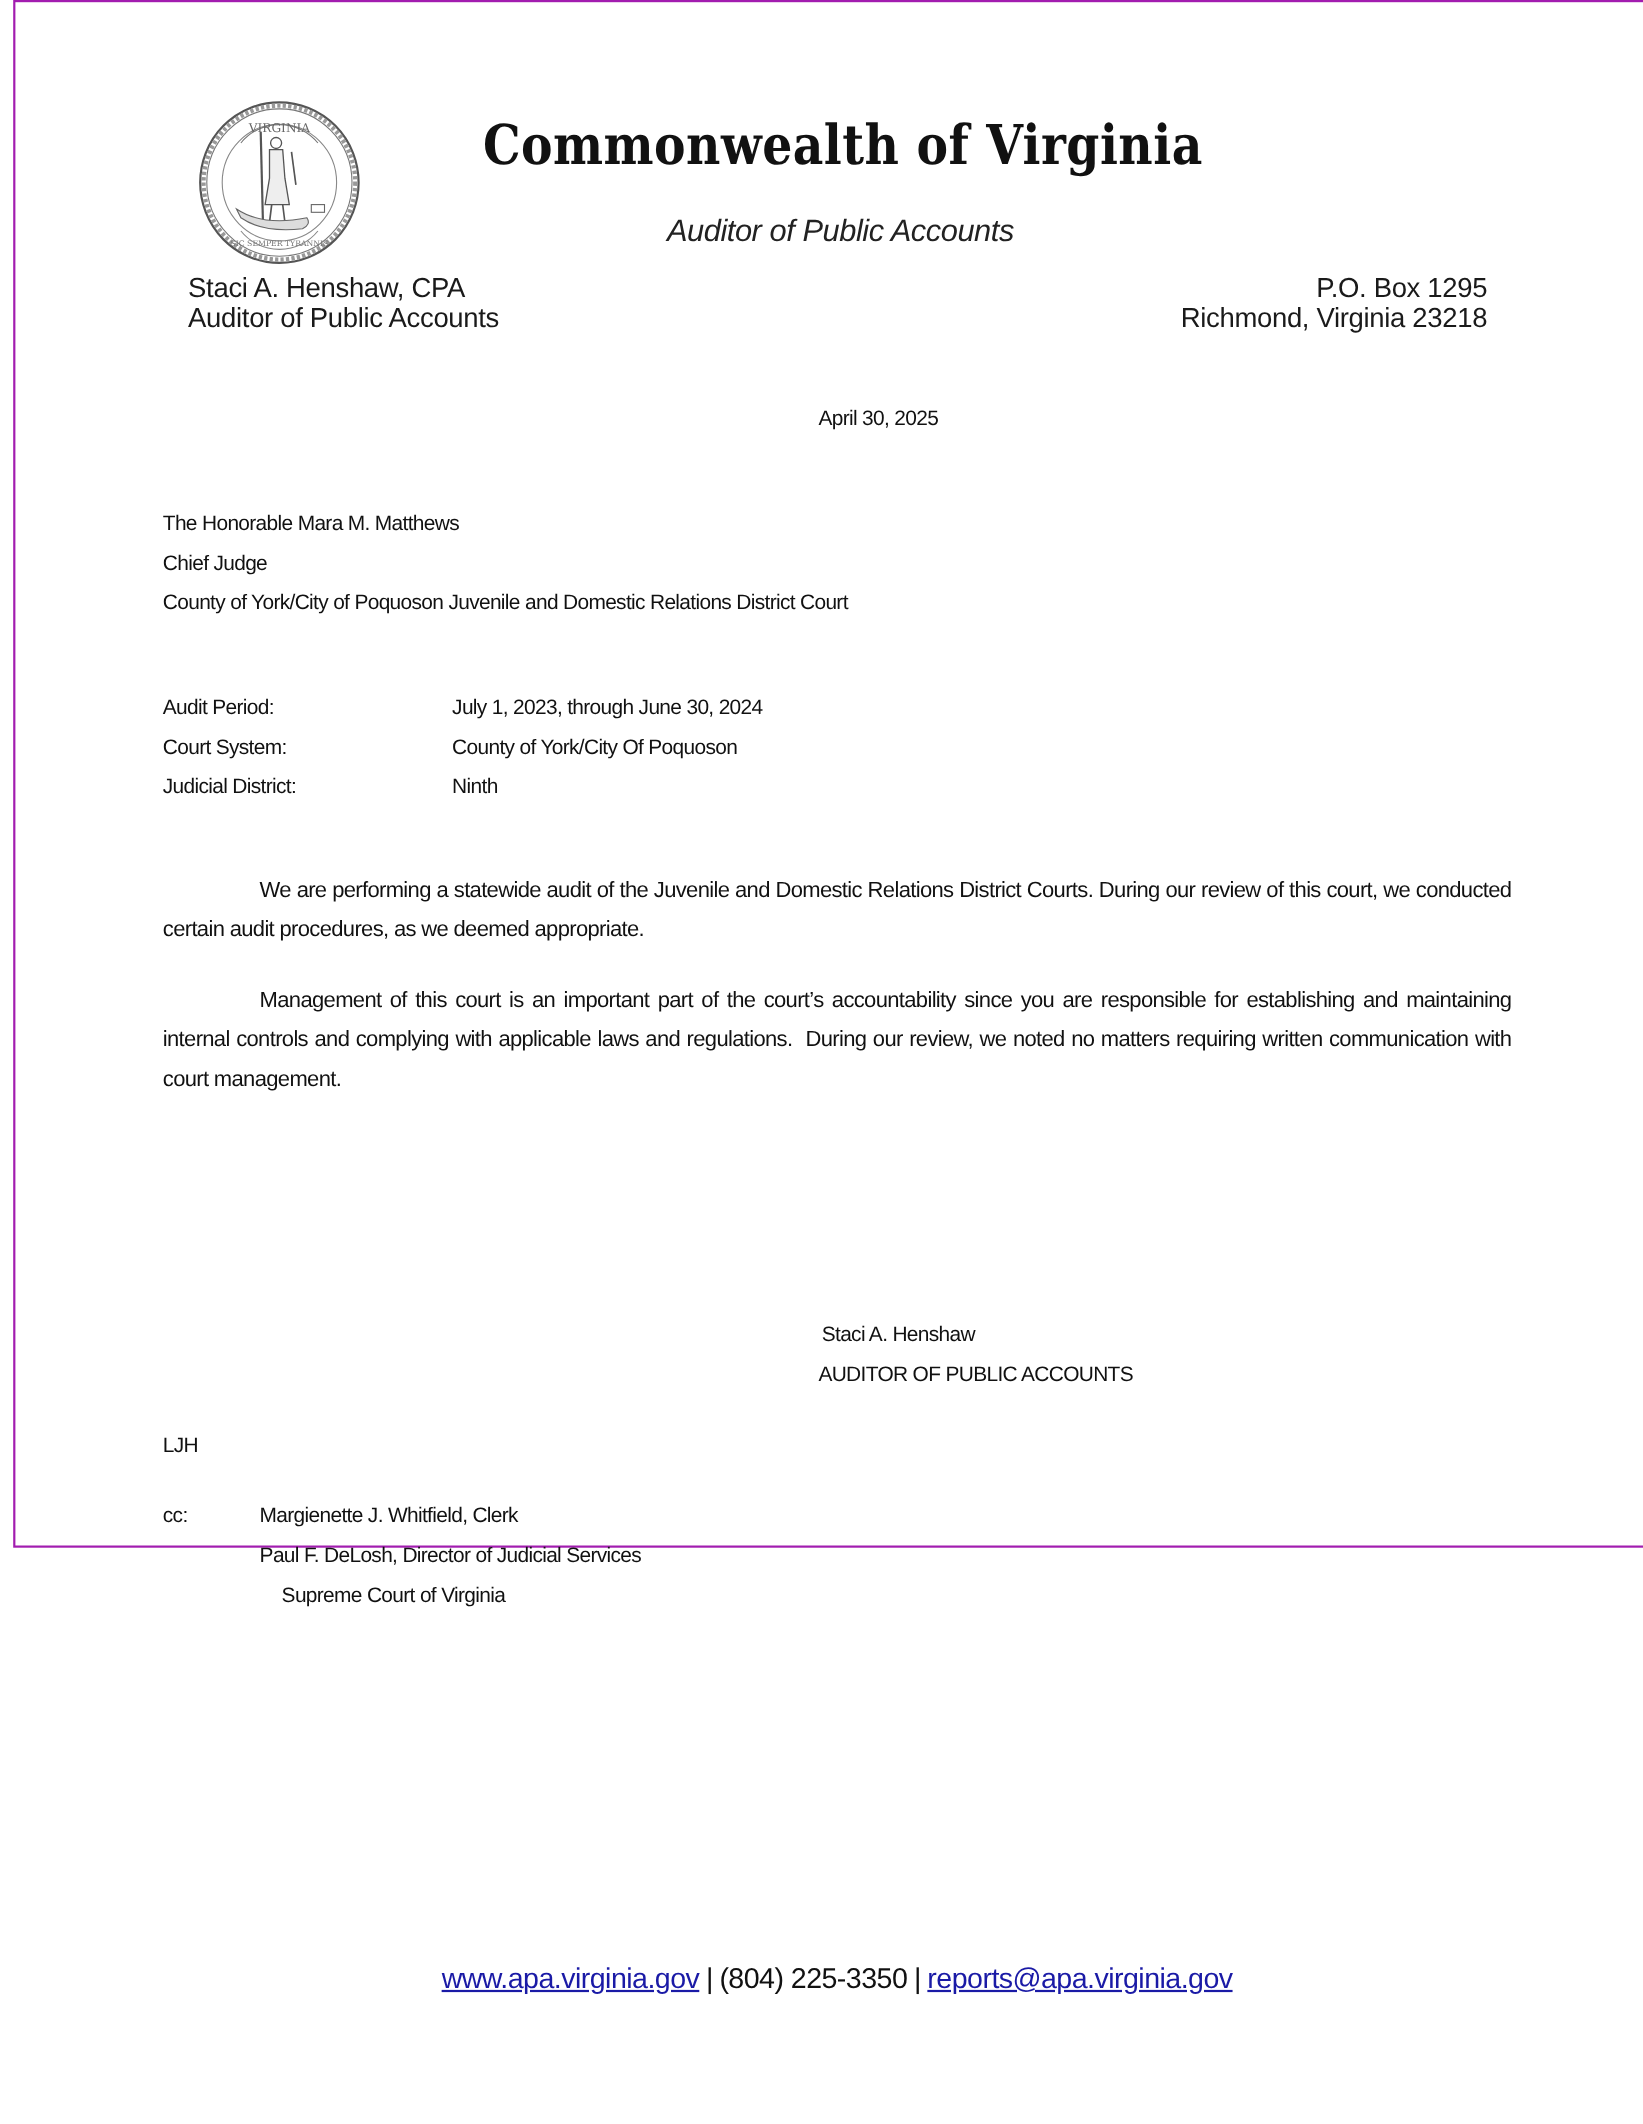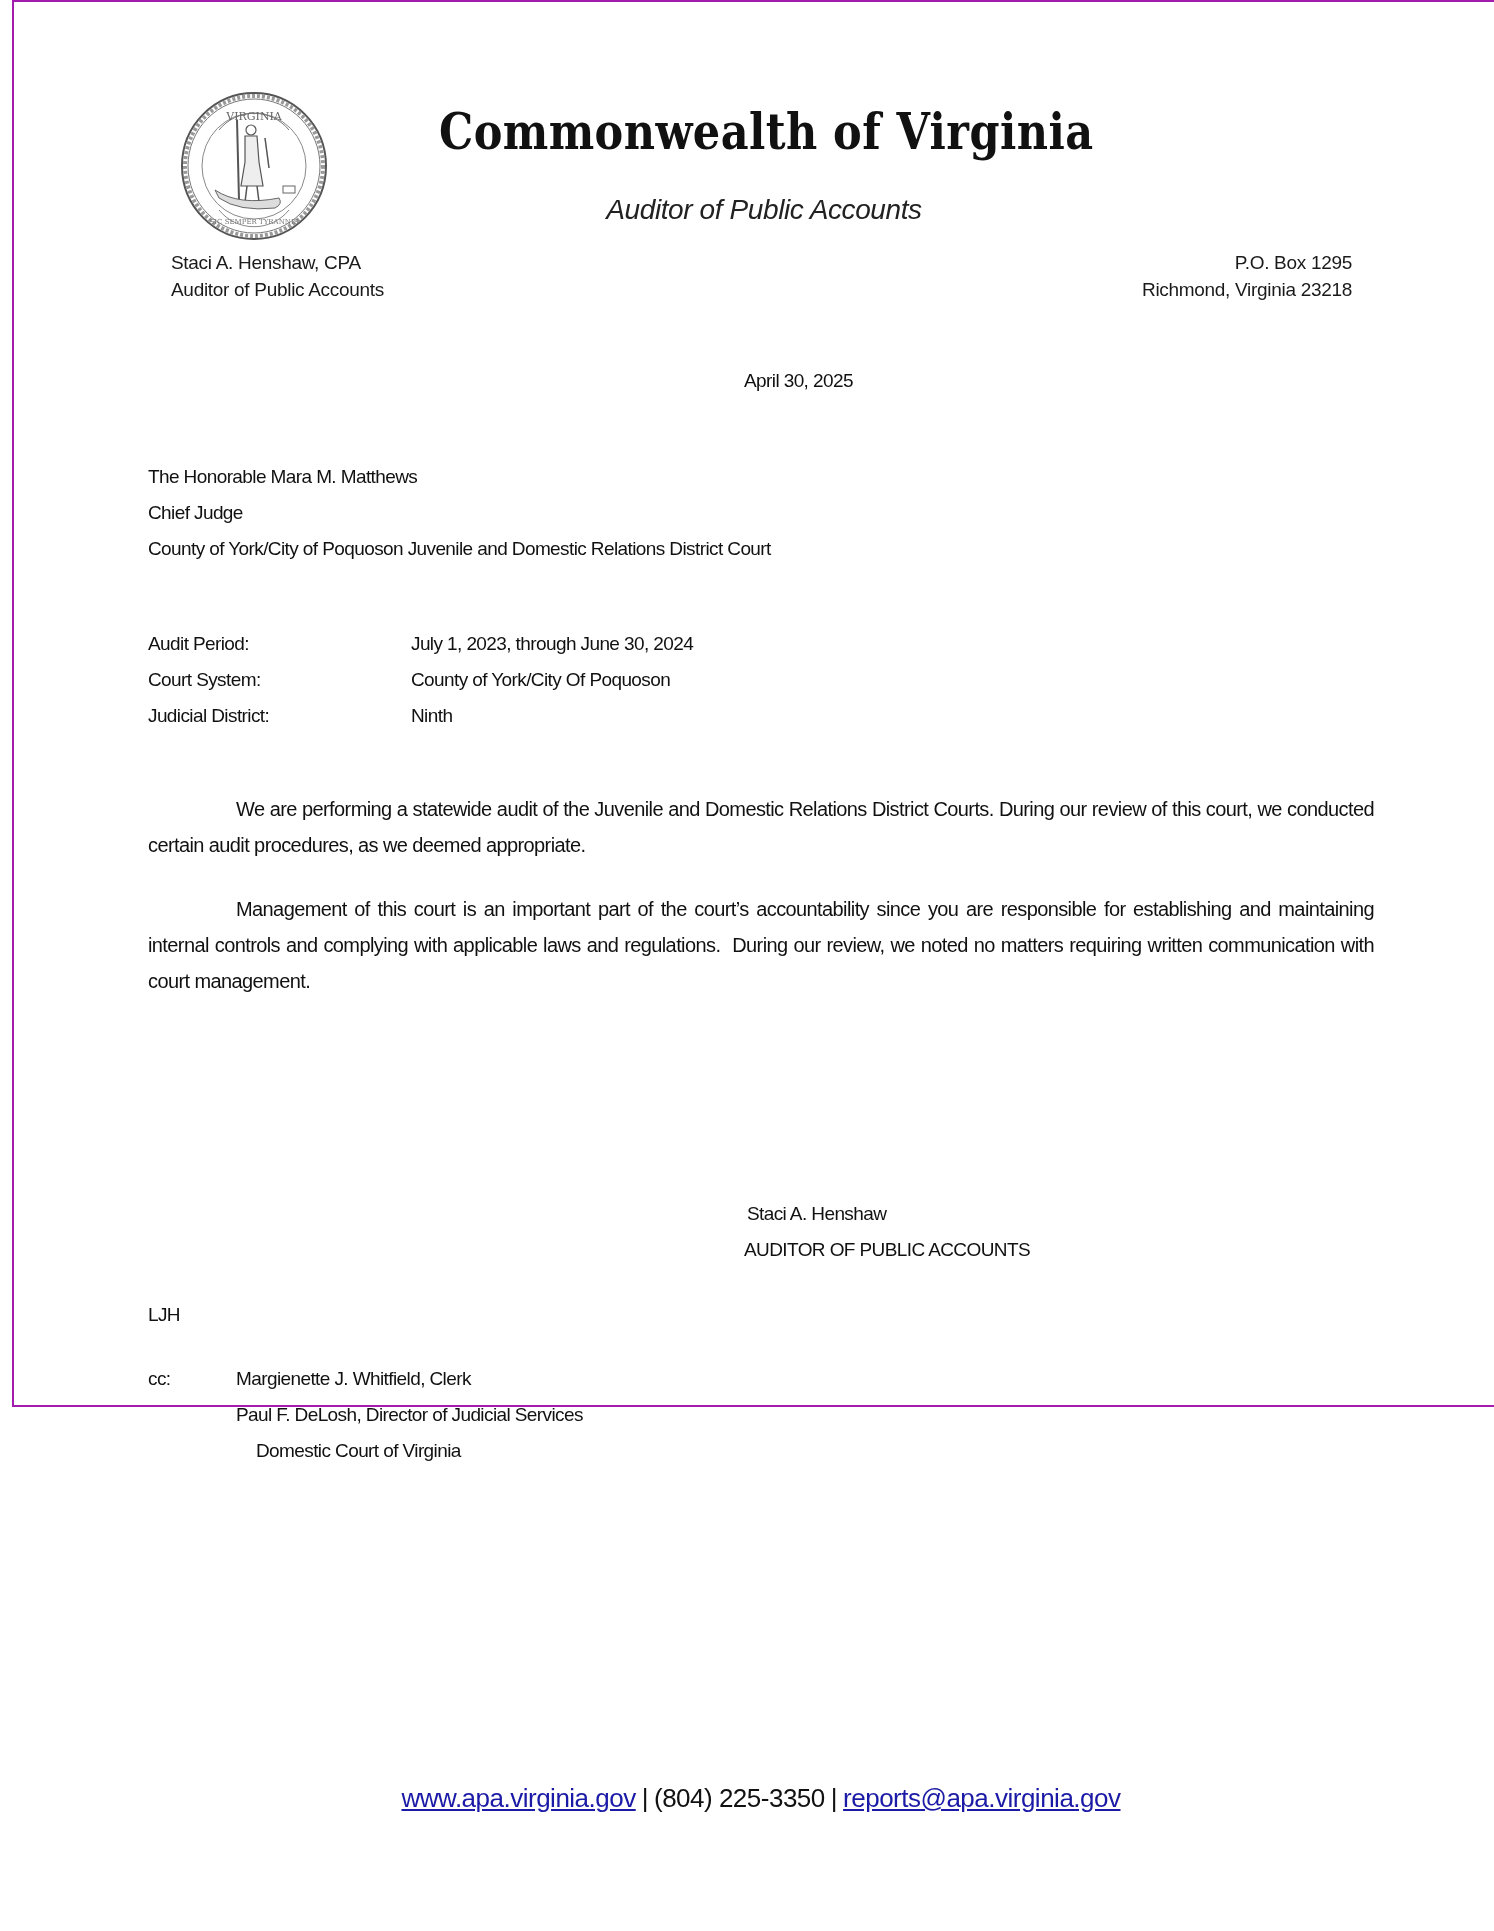--- a/index.html
+++ b/index.html
@@ -6,21 +6,21 @@
   body { width: 1494px; height: 1931px; position: relative; overflow: hidden; }
   .page {
     position: absolute; left: 12px; top: 0; width: 1494px; height: 1407px;
     box-sizing: border-box; border: 2px solid #a21caf; background: #ffffff;
   }
   .txt {
     position: absolute; white-space: nowrap; color: #111;
     font-family: "Liberation Sans", sans-serif; font-size: 19px; line-height: 36px;
     letter-spacing: -0.6px;
   }
-  .small { font-size: 19px; line-height: 27px; letter-spacing: -0.3px; color: #1a1a1a; }
+  .small { font-size: 25px; line-height: 27px; letter-spacing: -0.3px; color: #1a1a1a; }
   .title {
     position: absolute; left: 425px; top: 98px; width: 640px; text-align: center;
     font-family: "DejaVu Serif", serif; font-weight: bold; font-size: 50px; line-height: 64px;
     letter-spacing: 0.5px; color: #111; transform: scaleX(0.86); transform-origin: left center;
     white-space: nowrap;
   }
   .subtitle {
     position: absolute; left: 430px; top: 190px; width: 640px; text-align: center;
     font-family: "Liberation Sans", sans-serif; font-style: italic; font-size: 28px;
     line-height: 36px; color: #222; letter-spacing: -0.4px;
@@ -94,19 +94,19 @@
   <p class="para" style="top:889px;"><span class="indent"></span><span style="white-space:pre-wrap;">Management of this court is an important part of the court’s accountability since you are responsible for establishing and maintaining internal controls and complying with applicable laws and regulations.  During our review, we noted no matters requiring written communication with court management.</span></p>
 
   <div class="txt" style="left:733px; top:1194px;">Staci A. Henshaw</div>
   <div class="txt" style="left:730px; top:1230px;">AUDITOR OF PUBLIC ACCOUNTS</div>
 
   <div class="txt" style="left:134px; top:1295px;">LJH</div>
 
   <div class="txt" style="left:134px; top:1359px;">cc:</div>
   <div class="txt" style="left:222px; top:1395px;">Paul F. DeLosh, Director of Judicial Services</div>
   <div class="txt" style="left:222px; top:1359px;">Margienette J. Whitfield, Clerk</div>
-  <div class="txt" style="left:242px; top:1431px;">Domestic Court of Virginia</div>
+  <div class="txt" style="left:242px; top:1431px;">Supreme Court of Virginia</div>
 
   <div class="footer">
     <a>www.apa.virginia.gov</a><span class="sep">|</span><span>(804) 225-3350</span><span class="sep">|</span><a>reports@apa.virginia.gov</a>
   </div>
 
 </div>
 
 </body></html>

